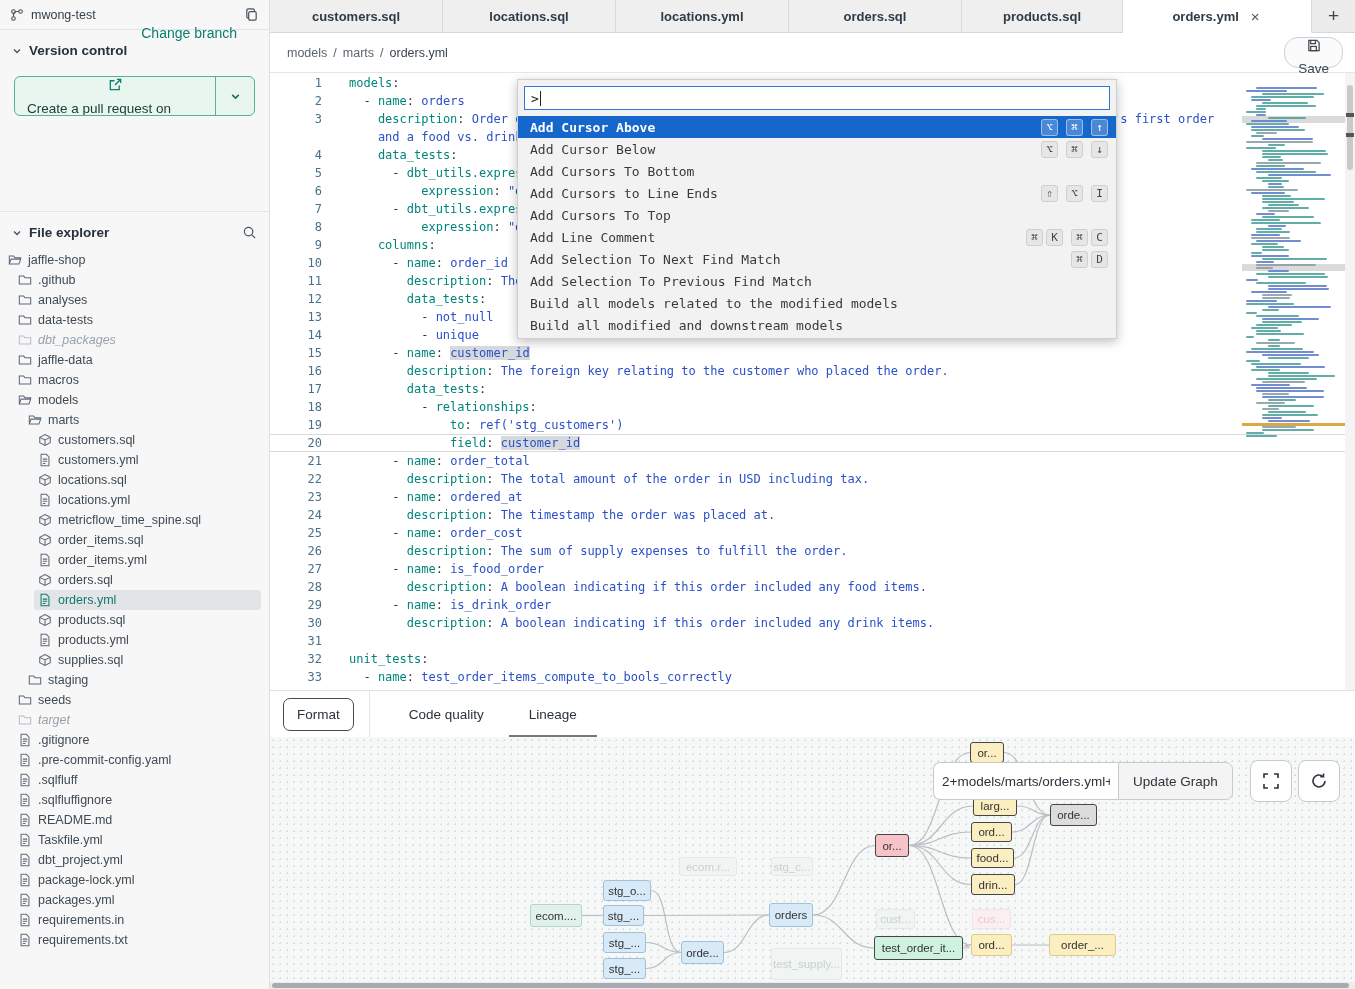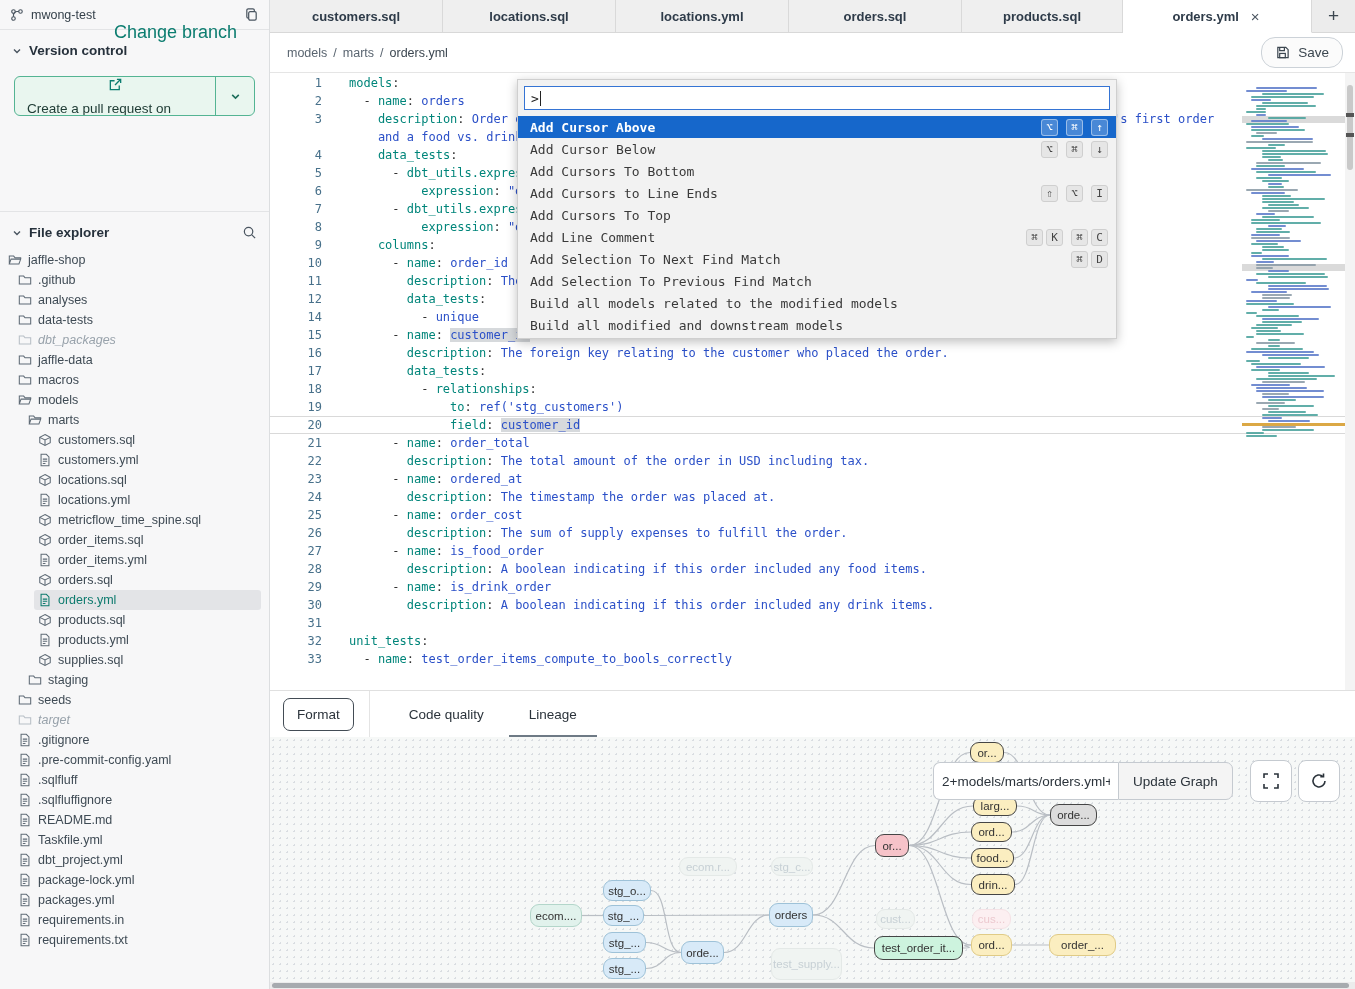--- a/index.html
+++ b/index.html
@@ -7,21 +7,21 @@
     font-family:"Liberation Sans", sans-serif; color:#333; }
   .app { display:flex; width:1355px; height:989px; }
 
   
   .sidebar { width:270px; min-width:270px; height:100%; background:#f7f7f8;
     border-right:1px solid #dcdee0; display:flex; flex-direction:column; }
   .sb-branch { height:30px; display:flex; align-items:center; padding:0 10px;
     border-bottom:1px solid #e3e4e6; gap:7px; }
   .sb-branch .bname { font-size:12.5px; color:#333f49; flex:0 0 auto; }
   .sb-branch .spacer { flex:1; }
-  .sb-branch .chg { font-size:18px; color:#0c7d70; cursor:pointer;margin-top:36px; }
+  .sb-branch .chg { font-size:14px; color:#0c7d70; cursor:pointer;margin-top:36px; }
   .icon { display:inline-flex; align-items:center; justify-content:center; }
   .sec-head { display:flex; align-items:center; gap:7px; padding:13px 12px 6px 12px; }
   .sec-head .t { font-size:13.5px; font-weight:bold; color:#26313c; }
   .sec-head .sp { flex:1; }
   .chev { width:10px; height:10px; }
   .pr-btn { margin:12px 14px 0 14px; height:40px; border:1px solid #54b493;
     background:#e9f6ef; border-radius:6px; display:flex; align-items:stretch;
     overflow:hidden; cursor:pointer; }
   .pr-btn .main { flex:1; display:flex; align-items:center; gap:9px; padding:0 12px;
     font-size:13.5px; color:#203d36; border-right:1px solid #54b493; }
@@ -48,21 +48,21 @@
   .newtab { width:43px; display:flex; align-items:center; justify-content:center;
     font-size:19px; color:#3c4750; cursor:pointer; }
 
   .crumbrow { height:40px; background:#fff; border-bottom:1px solid #e5e5e5;
     display:flex; align-items:center; padding:0 12px 0 17px; }
   .crumb { font-size:12.5px; color:#5a6570; display:flex; gap:6px; }
   .crumb .cur { color:#3b4650; }
   .crumbrow .sp { flex:1; }
   .savebtn { height:31px; padding:0 13px; border:1px solid #ccd2d8; border-radius:14px;
     background:#fbfbfb; display:flex; align-items:center; gap:8px; font-size:13.5px;
-    color:#3c4750; cursor:pointer; }
+    color:#3c4750; cursor:pointer;flex-direction:column; }
 
   
   .editor { position:relative; height:617px; background:#fff; overflow:hidden;
     font-family:"DejaVu Sans Mono", monospace; font-size:12px; }
   .codewrap { position:absolute; left:0; top:1px; right:0; }
   .cl { height:18px; line-height:18px; white-space:pre; position:relative; padding-left:12px; }
   .cl.current { box-shadow: inset 0 1px 0 #d9d9d9, inset 0 -1px 0 #d9d9d9; }
   .ln { display:inline-block; width:40px; text-align:right; color:#47708a;
     margin-right:27px; font-size:12px; }
   .iu { display:inline-block; width:2ch; }
@@ -109,21 +109,21 @@
   .bt-div { width:1px; height:47px; background:#e4e4e4; margin-left:15px; }
   .btab { font-size:13.5px; color:#2b333b; margin-left:33px; height:47px; display:flex;
     align-items:center; position:relative; cursor:pointer; padding:0 6px; }
   .btab.active::after { content:""; position:absolute; left:-14px; right:-14px; bottom:0;
     height:3px; background:#6e7a85; }
 
   .lineage { position:relative; height:252px; background:#f6f8f7; overflow:hidden;
     background-image:radial-gradient(#d9dde1 1px, transparent 1px); background-size:7px 7px; }
   .lg-svg { position:absolute; left:0; top:0; }
   .lnode { position:absolute; font-size:11.5px; color:#333; display:flex; align-items:center;
-    justify-content:center; border-radius:9px; white-space:nowrap; padding:0 4px;
+    justify-content:center; border-radius:3px; white-space:nowrap; padding:0 4px;
     overflow:hidden; cursor:pointer;text-align:right; }
   .nt-green { background:#e1f2ec; border:1px solid #b3d6ca; }
   .nt-blue { background:#d8eaf8; border:1px solid #9ec2d8; }
   .nt-yellowDark { background:#fbeec0; border:1.5px solid #454545; }
   .nt-yellow { background:#fbeec0; border:1px solid #e0cb86; }
   .nt-pink { background:#f6c3c9; border:1.5px solid #454545; }
   .nt-gray { background:#dcdcdc; border:1.5px solid #454545; }
   .nt-mint { background:#cdf3de; border:1.5px solid #454545; }
   .nt-faded { background:#f0f4f2; border:1px solid #e4e9e7; color:#c7d0d5; }
   .nt-fadedPink { background:#fceff1; border:1px solid #f5e2e5; color:#ecc9cf; }
@@ -570,20 +570,21 @@
           <div class="cl"><span class="ln"></span><span class="iu"></span><span class="iu g"></span><span class="tk-v">and a food vs. drink i</span></div>
           <div class="cl"><span class="ln">4</span><span class="iu"></span><span class="iu g"></span><span class="tk-k">data_tests</span><span class="tk-d">:</span></div>
           <div class="cl"><span class="ln">5</span><span class="iu"></span><span class="iu g"></span><span class="iu g"></span><span class="tk-d">- </span><span class="tk-k">dbt_utils.express</span></div>
           <div class="cl"><span class="ln">6</span><span class="iu"></span><span class="iu g"></span><span class="iu g"></span><span class="iu g"></span><span class="iu g"></span><span class="tk-k">expression</span><span class="tk-d">:</span><span class="tk-s"> "or</span></div>
           <div class="cl"><span class="ln">7</span><span class="iu"></span><span class="iu g"></span><span class="iu g"></span><span class="tk-d">- </span><span class="tk-k">dbt_utils.express</span></div>
           <div class="cl"><span class="ln">8</span><span class="iu"></span><span class="iu g"></span><span class="iu g"></span><span class="iu g"></span><span class="iu g"></span><span class="tk-k">expression</span><span class="tk-d">:</span><span class="tk-s"> "or</span></div>
           <div class="cl"><span class="ln">9</span><span class="iu"></span><span class="iu g"></span><span class="tk-k">columns</span><span class="tk-d">:</span></div>
           <div class="cl"><span class="ln">10</span><span class="iu"></span><span class="iu g"></span><span class="iu g"></span><span class="tk-d">- </span><span class="tk-k">name</span><span class="tk-d">:</span><span class="tk-v"> order_id</span></div>
           <div class="cl"><span class="ln">11</span><span class="iu"></span><span class="iu g"></span><span class="iu g"></span><span class="iu g"></span><span class="tk-k">description</span><span class="tk-d">:</span><span class="tk-v"> The u</span></div>
           <div class="cl"><span class="ln">12</span><span class="iu"></span><span class="iu g"></span><span class="iu g"></span><span class="iu g"></span><span class="tk-k">data_tests</span><span class="tk-d">:</span></div>
+          <div class="cl"><span class="ln">13</span><span class="iu"></span><span class="iu g"></span><span class="iu g"></span><span class="iu g"></span><span class="iu g"></span><span class="tk-d">- </span><span class="tk-v">not_null</span></div>
           <div class="cl"><span class="ln">14</span><span class="iu"></span><span class="iu g"></span><span class="iu g"></span><span class="iu g"></span><span class="iu g"></span><span class="tk-d">- </span><span class="tk-v">unique</span></div>
           <div class="cl"><span class="ln">15</span><span class="iu"></span><span class="iu g"></span><span class="iu g"></span><span class="tk-d">- </span><span class="tk-k">name</span><span class="tk-d">:</span><span class="tk-v"> </span><span class="tk-hl">customer_id</span></div>
           <div class="cl"><span class="ln">16</span><span class="iu"></span><span class="iu g"></span><span class="iu g"></span><span class="iu g"></span><span class="tk-k">description</span><span class="tk-d">:</span><span class="tk-v"> The foreign key relating to the customer who placed the order.</span></div>
           <div class="cl"><span class="ln">17</span><span class="iu"></span><span class="iu g"></span><span class="iu g"></span><span class="iu g"></span><span class="tk-k">data_tests</span><span class="tk-d">:</span></div>
           <div class="cl"><span class="ln">18</span><span class="iu"></span><span class="iu g"></span><span class="iu g"></span><span class="iu g"></span><span class="iu g"></span><span class="tk-d">- </span><span class="tk-k">relationships</span><span class="tk-d">:</span></div>
           <div class="cl"><span class="ln">19</span><span class="iu"></span><span class="iu g"></span><span class="iu g"></span><span class="iu g"></span><span class="iu g"></span><span class="iu g"></span><span class="iu g"></span><span class="tk-k">to</span><span class="tk-d">:</span><span class="tk-v"> ref('stg_customers')</span></div>
           <div class="cl current"><span class="ln">20</span><span class="iu"></span><span class="iu g"></span><span class="iu g"></span><span class="iu g"></span><span class="iu g"></span><span class="iu g"></span><span class="iu g"></span><span class="tk-k">field</span><span class="tk-d">:</span><span class="tk-v"> </span><span class="tk-hl">customer_id</span></div>
           <div class="cl"><span class="ln">21</span><span class="iu"></span><span class="iu g"></span><span class="iu g"></span><span class="tk-d">- </span><span class="tk-k">name</span><span class="tk-d">:</span><span class="tk-v"> order_total</span></div>
           <div class="cl"><span class="ln">22</span><span class="iu"></span><span class="iu g"></span><span class="iu g"></span><span class="iu g"></span><span class="tk-k">description</span><span class="tk-d">:</span><span class="tk-v"> The total amount of the order in USD including tax.</span></div>
           <div class="cl"><span class="ln">23</span><span class="iu"></span><span class="iu g"></span><span class="iu g"></span><span class="tk-d">- </span><span class="tk-k">name</span><span class="tk-d">:</span><span class="tk-v"> ordered_at</span></div>

